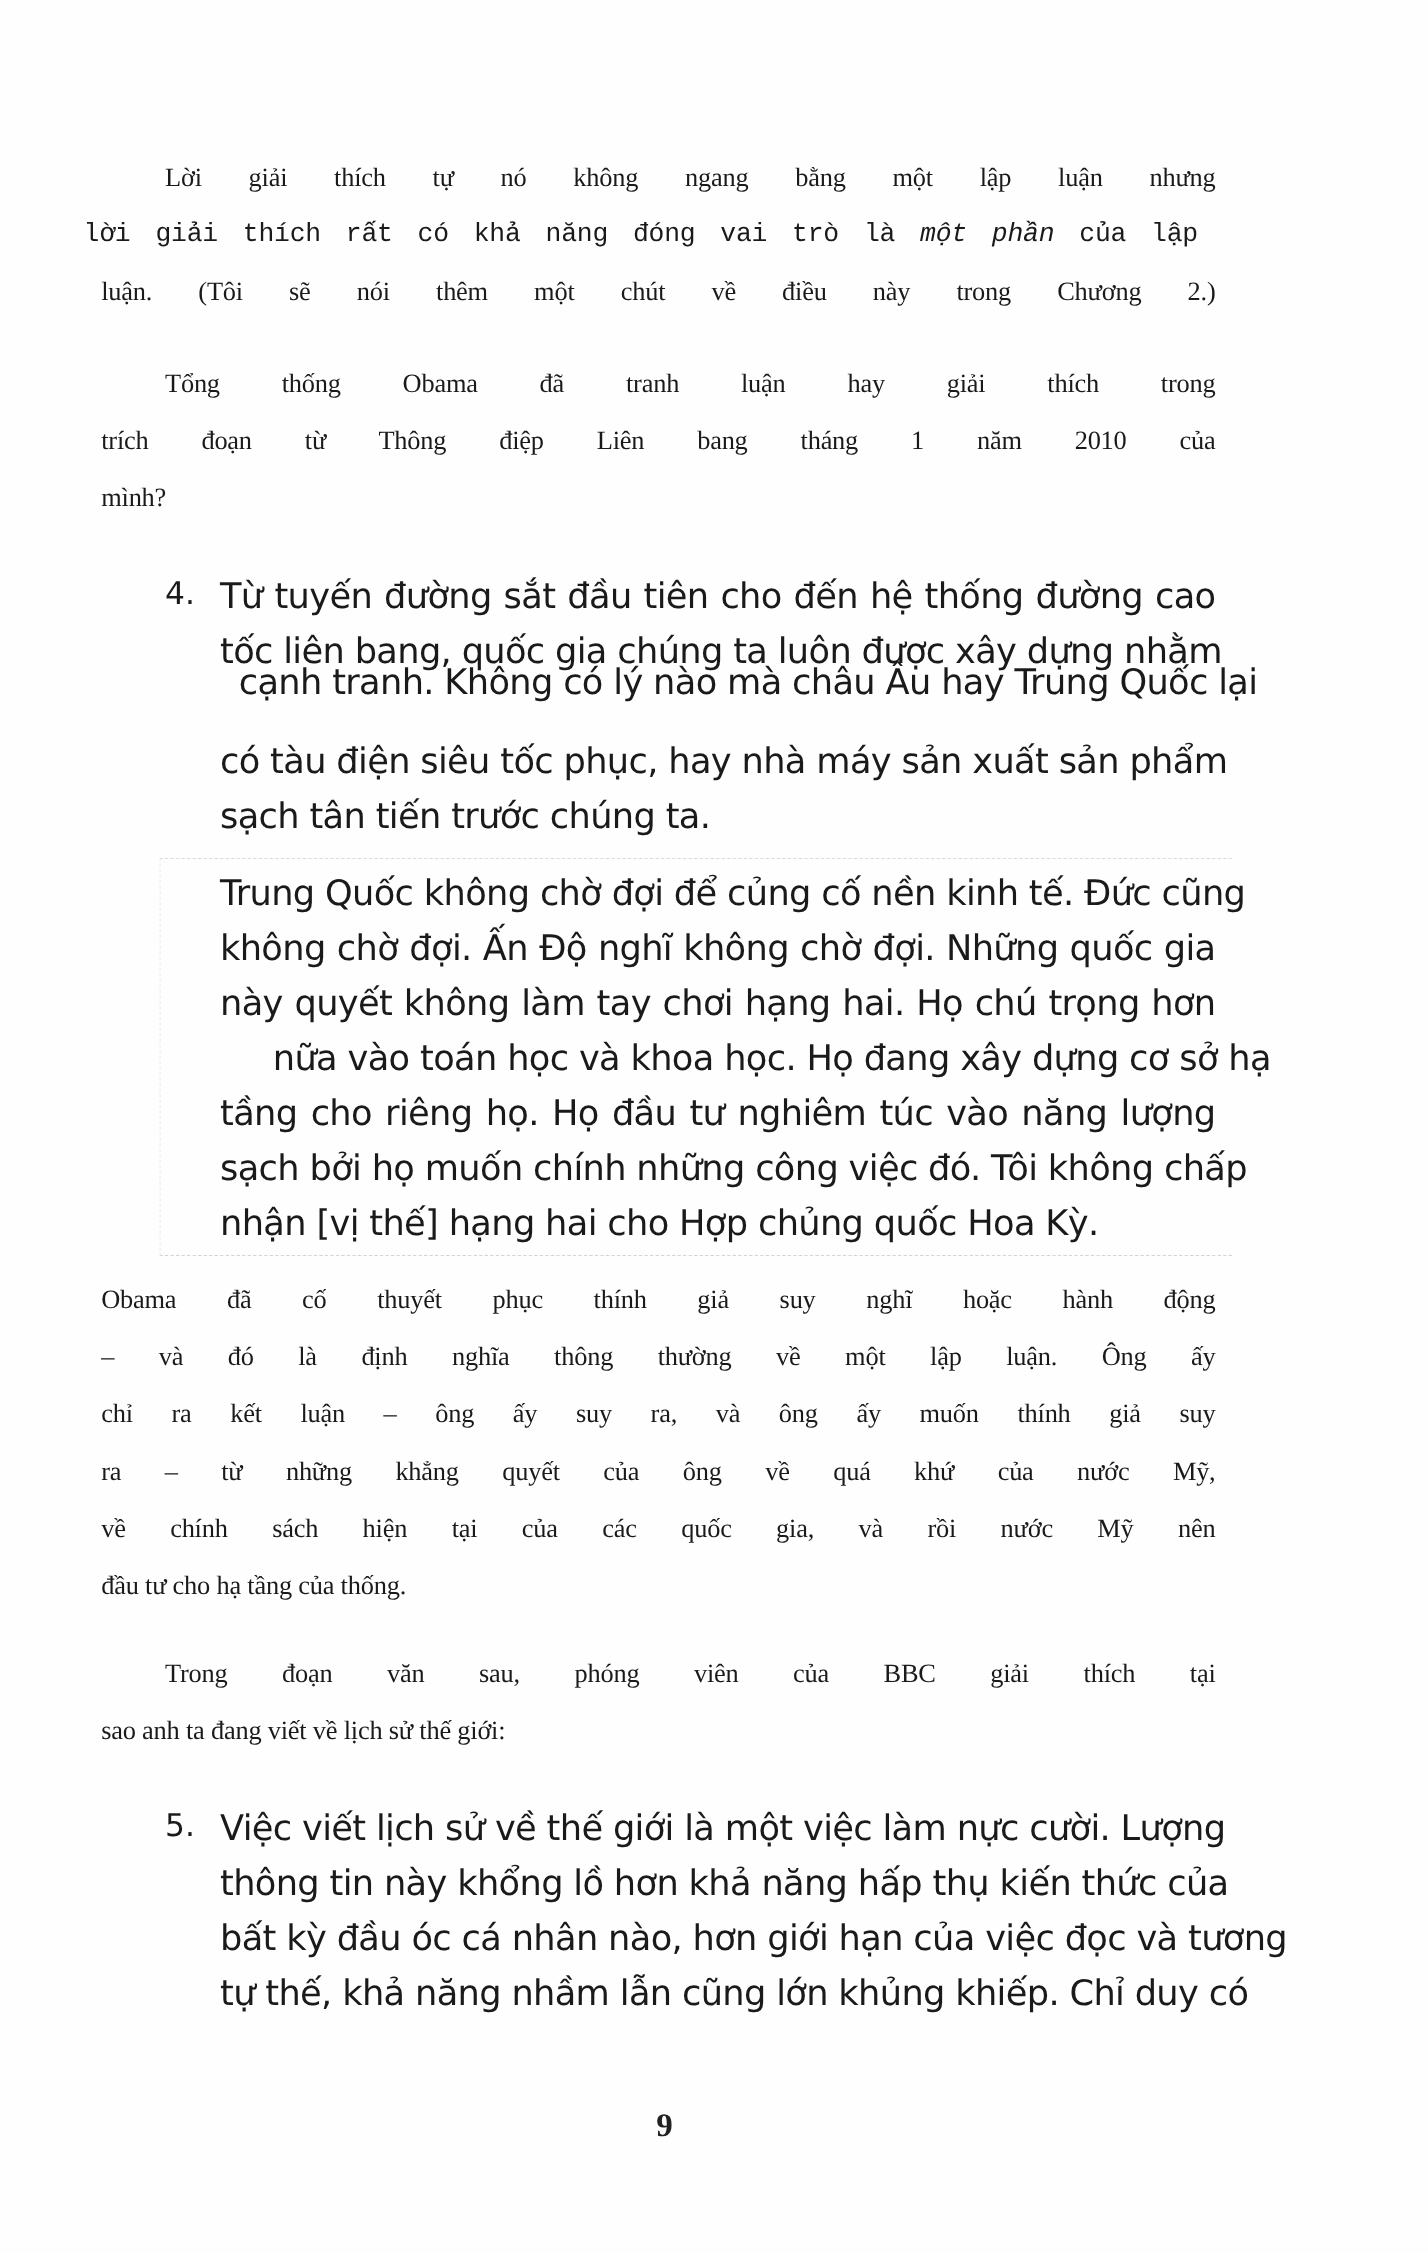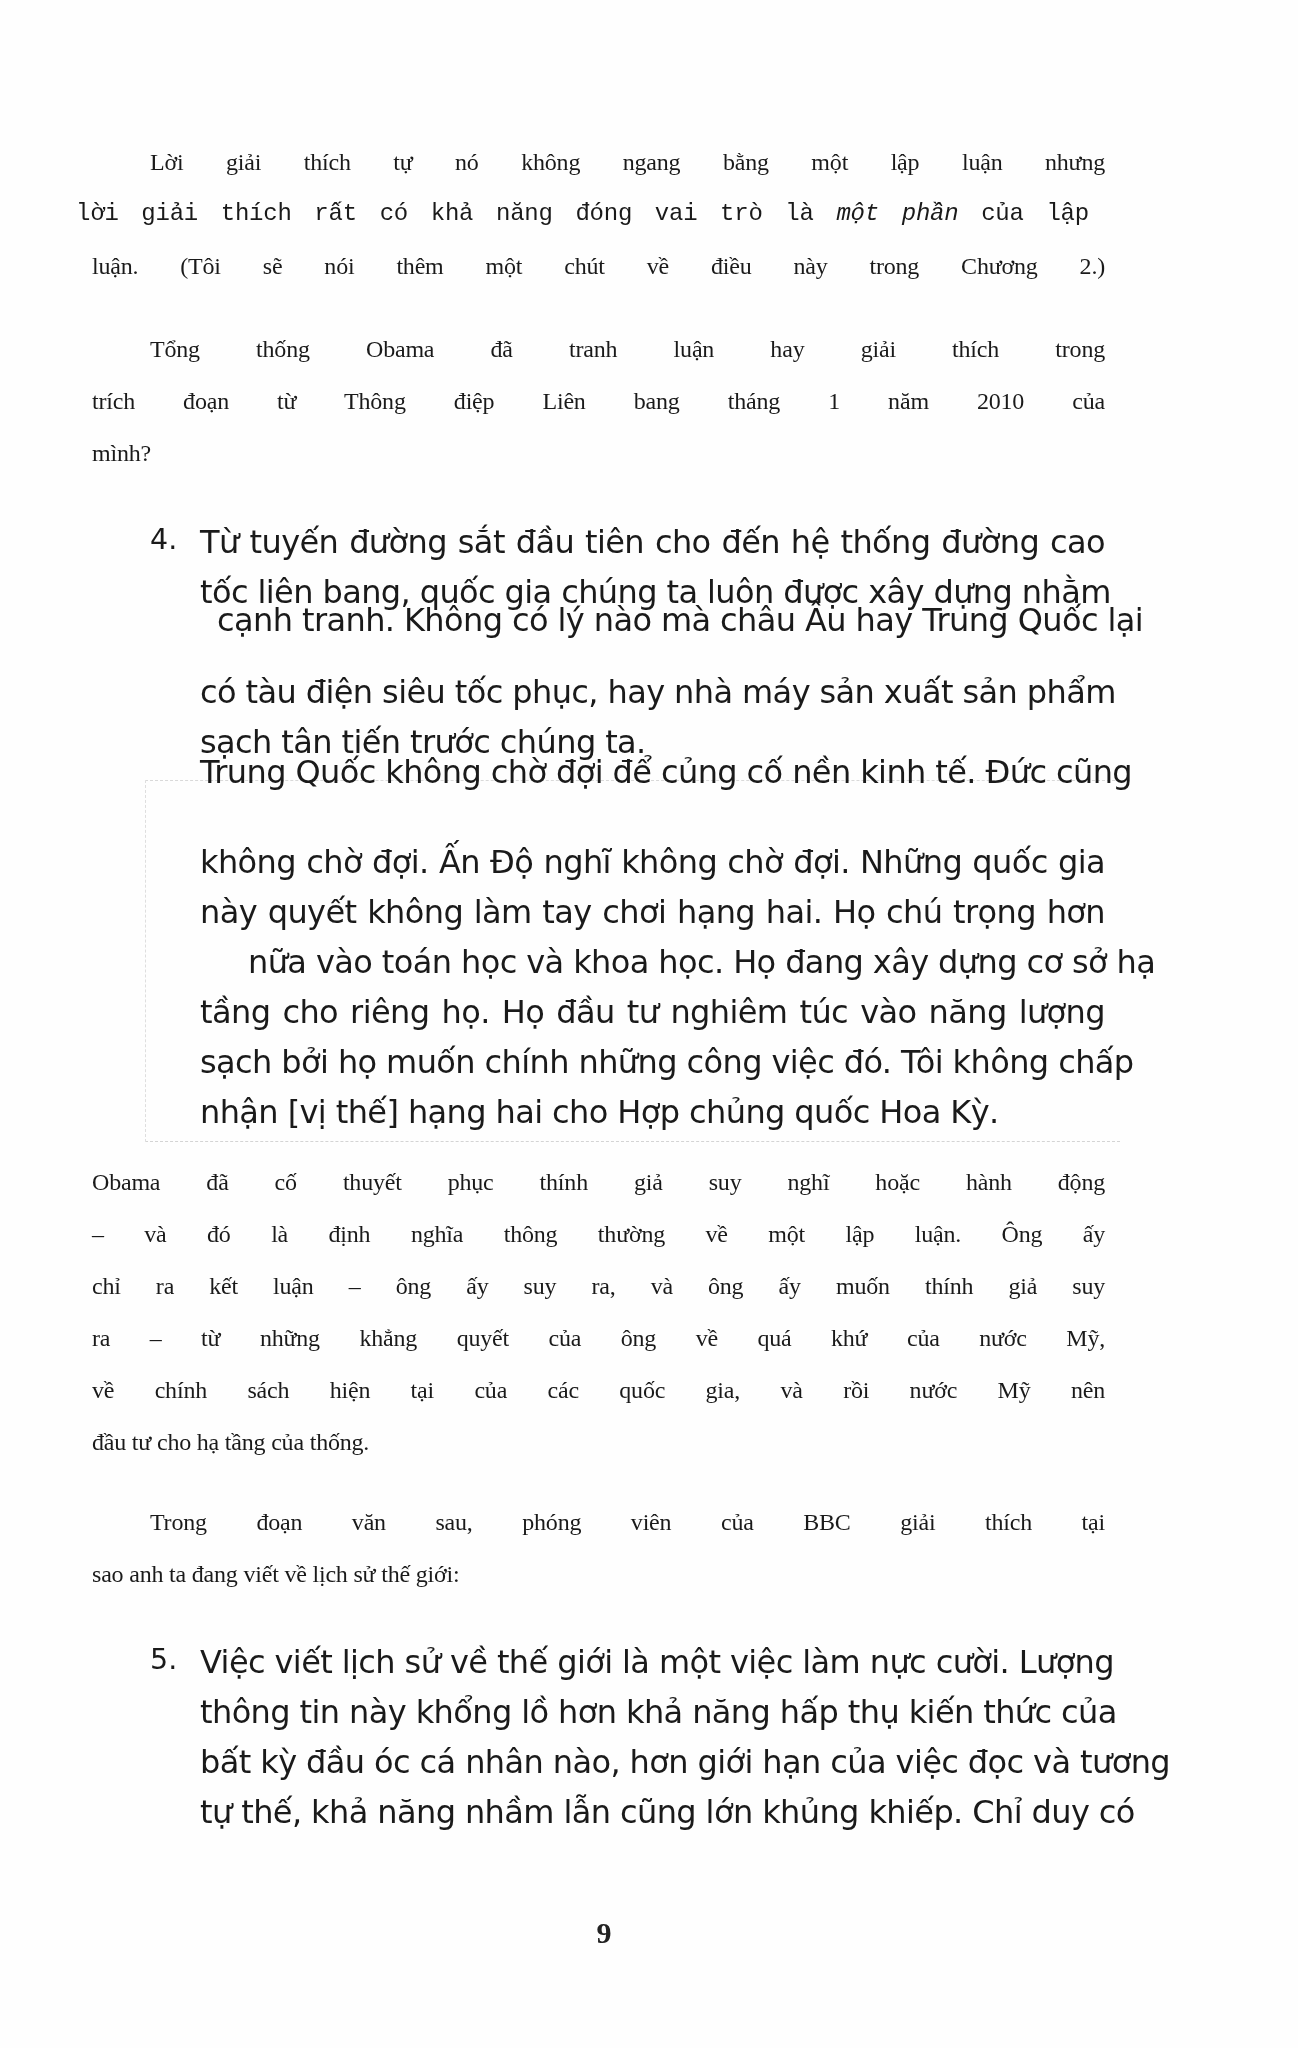--- a/index.html
+++ b/index.html
@@ -82,21 +82,21 @@
   <div class="para">
     <div class="list-num" style="left:150px; top:526px;">4.</div>
     <div class="line sans justify" style="left:200px; top:526px; width:905px;">Từ tuyến đường sắt đầu tiên cho đến hệ thống đường cao</div>
     <div class="line sans justify" style="left:200px; top:576px; width:905px;">tốc liên bang, quốc gia chúng ta luôn được xây dựng nhằm</div>
     <div class="line sans justify" style="left:200px; top:604px; width:905px;margin-left:17px;">cạnh tranh. Không có lý nào mà châu Âu hay Trung Quốc lại</div>
     <div class="line sans justify" style="left:200px; top:676px; width:905px;">có tàu điện siêu tốc phục, hay nhà máy sản xuất sản phẩm</div>
     <div class="line sans" style="left:200px; top:726px;">sạch tân tiến trước chúng ta.</div>
 
     <div class="quote-box"></div>
 
-    <div class="line sans justify" style="left:200px; top:756px; width:905px;">Trung Quốc không chờ đợi để củng cố nền kinh tế. Đức cũng</div>
+    <div class="line sans justify" style="left:200px; top:796px; width:905px;">Trung Quốc không chờ đợi để củng cố nền kinh tế. Đức cũng</div>
     <div class="line sans justify" style="left:200px; top:846px; width:905px;">không chờ đợi. Ấn Độ nghĩ không chờ đợi. Những quốc gia</div>
     <div class="line sans justify" style="left:200px; top:896px; width:905px;">này quyết không làm tay chơi hạng hai. Họ chú trọng hơn</div>
     <div class="line sans justify" style="left:200px; top:946px; width:905px;margin-left:48px;">nữa vào toán học và khoa học. Họ đang xây dựng cơ sở hạ</div>
     <div class="line sans justify" style="left:200px; top:996px; width:905px;">tầng cho riêng họ. Họ đầu tư nghiêm túc vào năng lượng</div>
     <div class="line sans justify" style="left:200px; top:1046px; width:905px;">sạch bởi họ muốn chính những công việc đó. Tôi không chấp</div>
     <div class="line sans" style="left:200px; top:1096px;">nhận [vị thế] hạng hai cho Hợp chủng quốc Hoa Kỳ.</div>
   </div>
 
   <div class="para">
     <div class="line serif justify" style="left:92px; top:1170px; width:1013px;">Obama đã cố thuyết phục thính giả suy nghĩ hoặc hành động</div>

